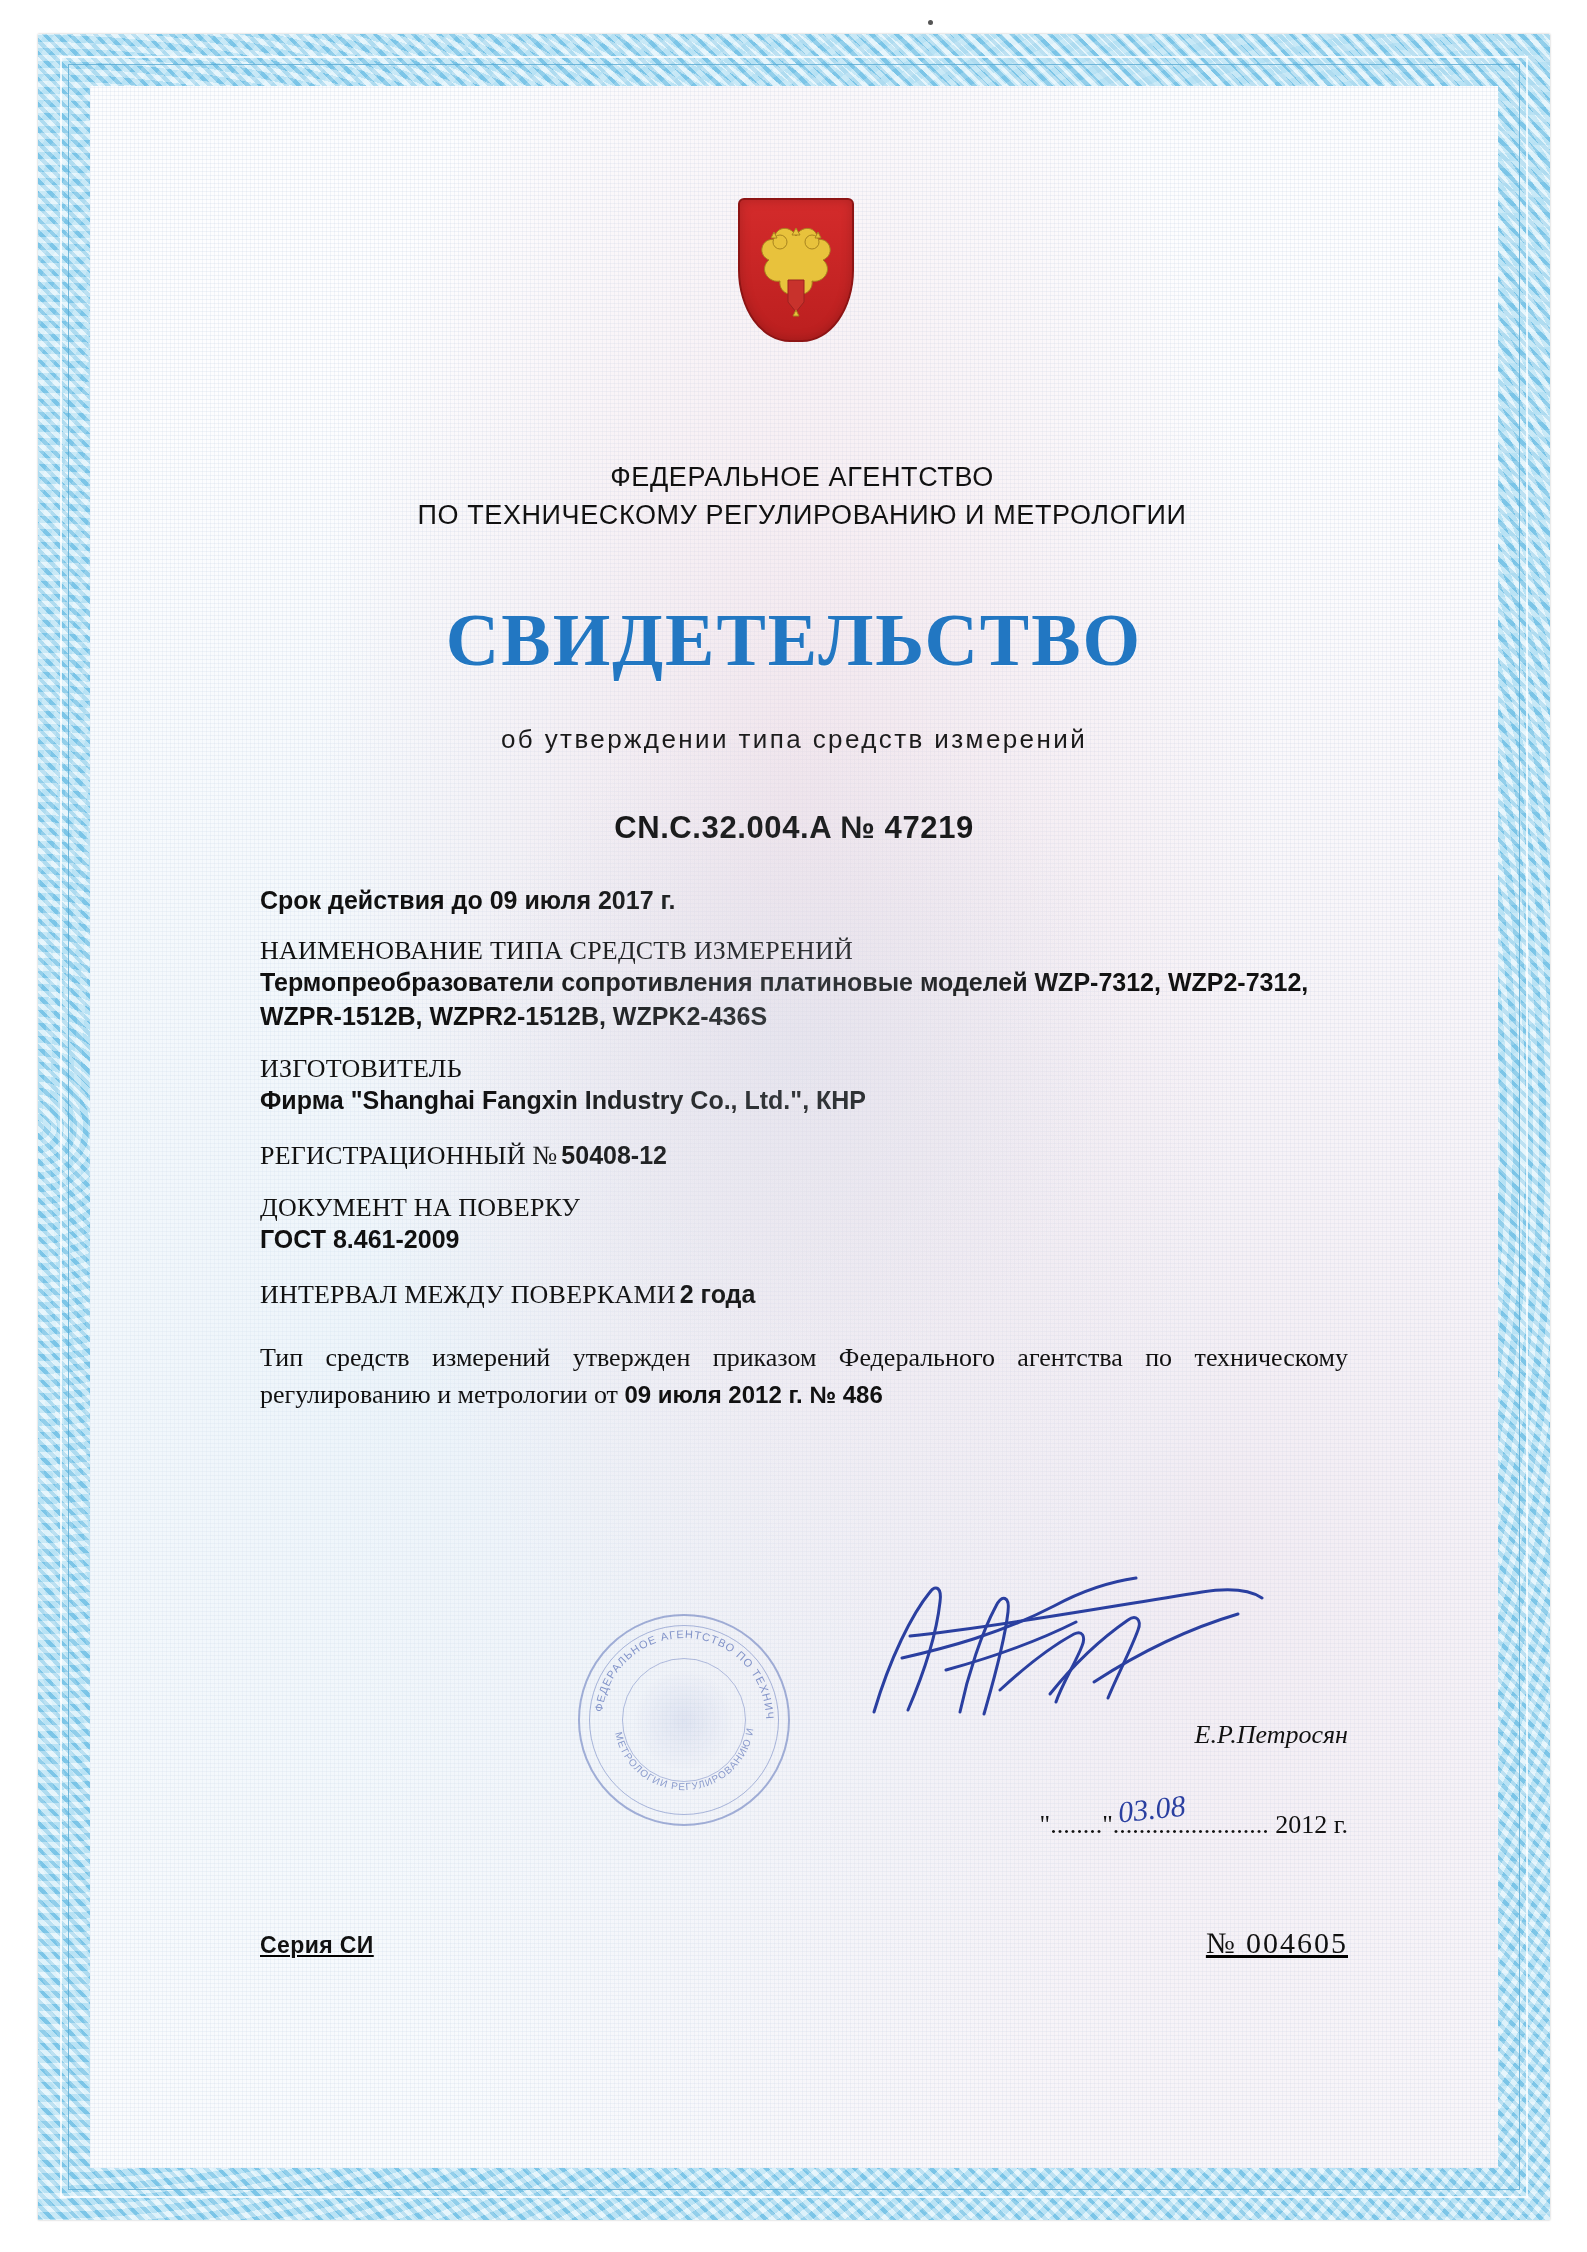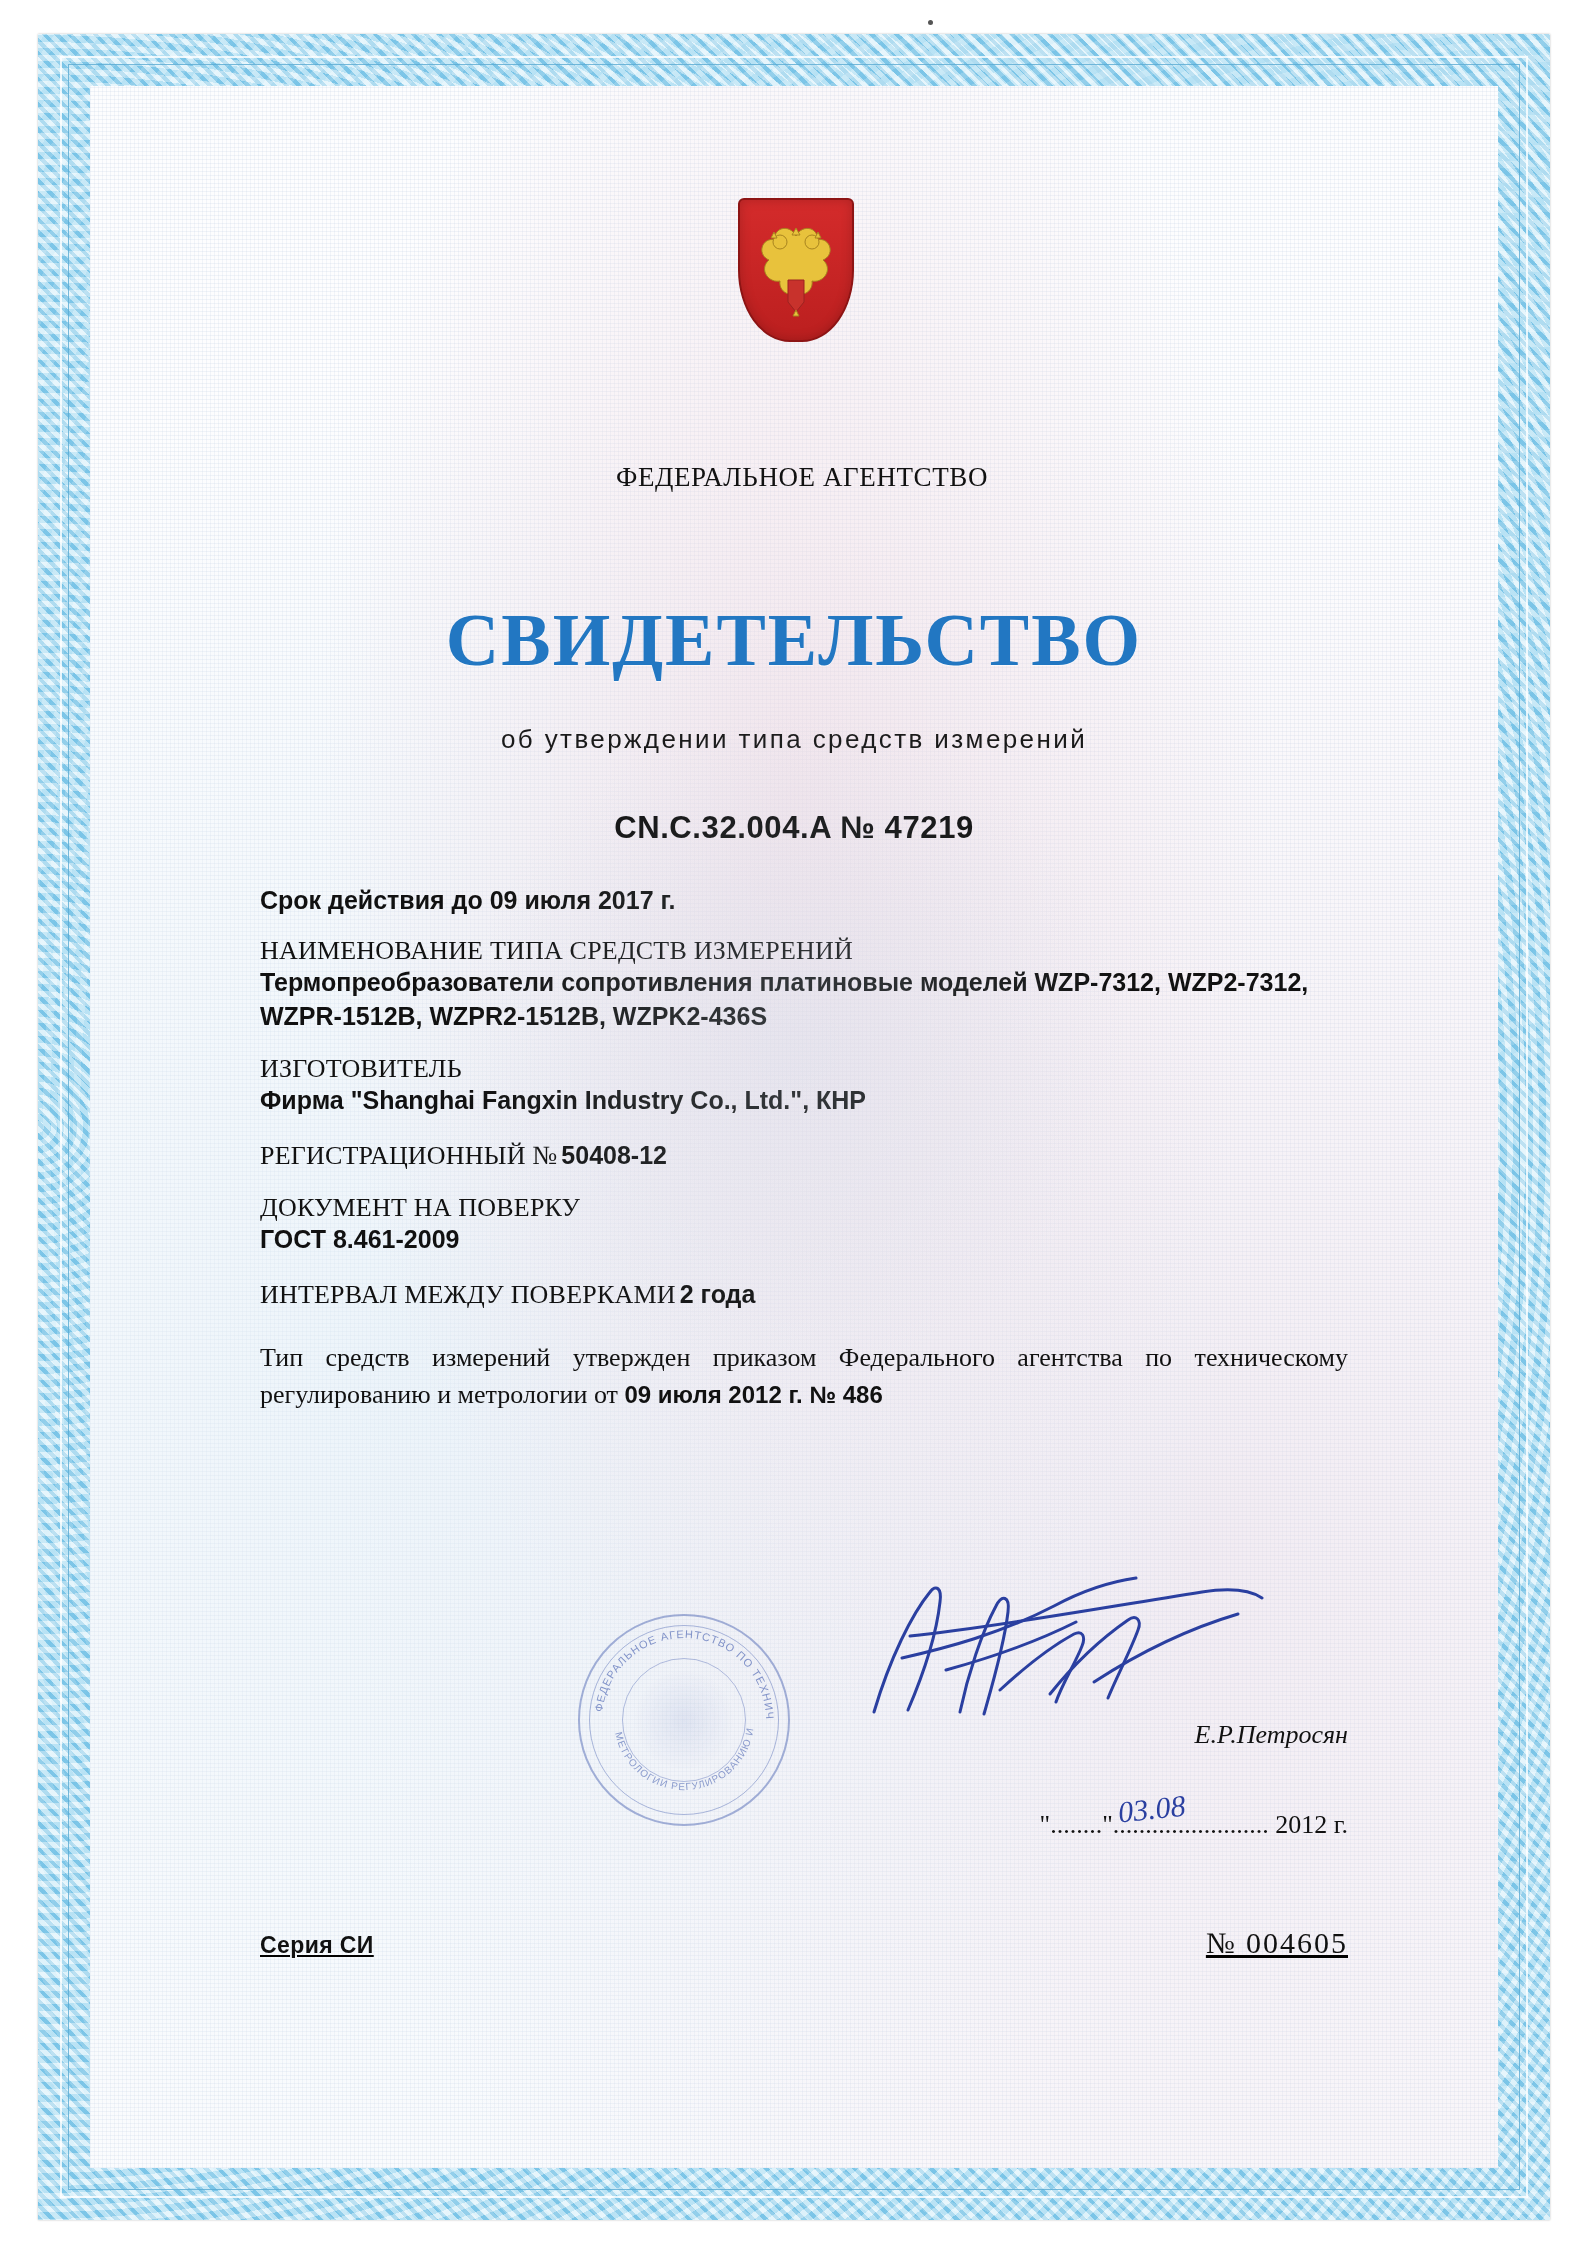--- a/index.html
+++ b/index.html
@@ -117,21 +117,21 @@
     left: 50%; top: 50%;
     transform: translate(-50%,-50%);
   }
 
   
   .agency {
     position: absolute;
     top: 372px;
     left: 0; right: 0;
     text-align: center;
-    font-family: Liberation Serif, serif;
+    font-family: Liberation Sans, sans-serif;
     font-size: 27px;
     letter-spacing: .6px;
     color: #111;
     line-height: 1.42;
     padding-left: 16px;
   }
   .title {
     position: absolute;
     top: 512px;
     left: 0; right: 0;
@@ -354,20 +354,21 @@
               <path d="M68 10 l3 6 h-6 z"></path>
               <path d="M38 58 h16 v22 l-8 10 l-8 -10 z" fill="#c8322c" stroke="#9c2320"></path>
               <path d="M46 88 l-3 6 h6 z"></path>
             </g>
           </svg>
         </div>
       </div>
 
       <div class="agency">
         <div>ФЕДЕРАЛЬНОЕ АГЕНТСТВО</div>
+        <div>ПО ТЕХНИЧЕСКОМУ РЕГУЛИРОВАНИЮ И МЕТРОЛОГИИ</div>
       </div>
 
       <div class="title">СВИДЕТЕЛЬСТВО</div>
       <div class="subtitle">об утверждении типа средств измерений</div>
       <div class="regnumber">CN.C.32.004.A  №  47219</div>
 
       <div class="body-block">
 
         <div class="row">
           <span class="lbl-sans-b">Срок действия до  09 июля 2017 г.</span>

